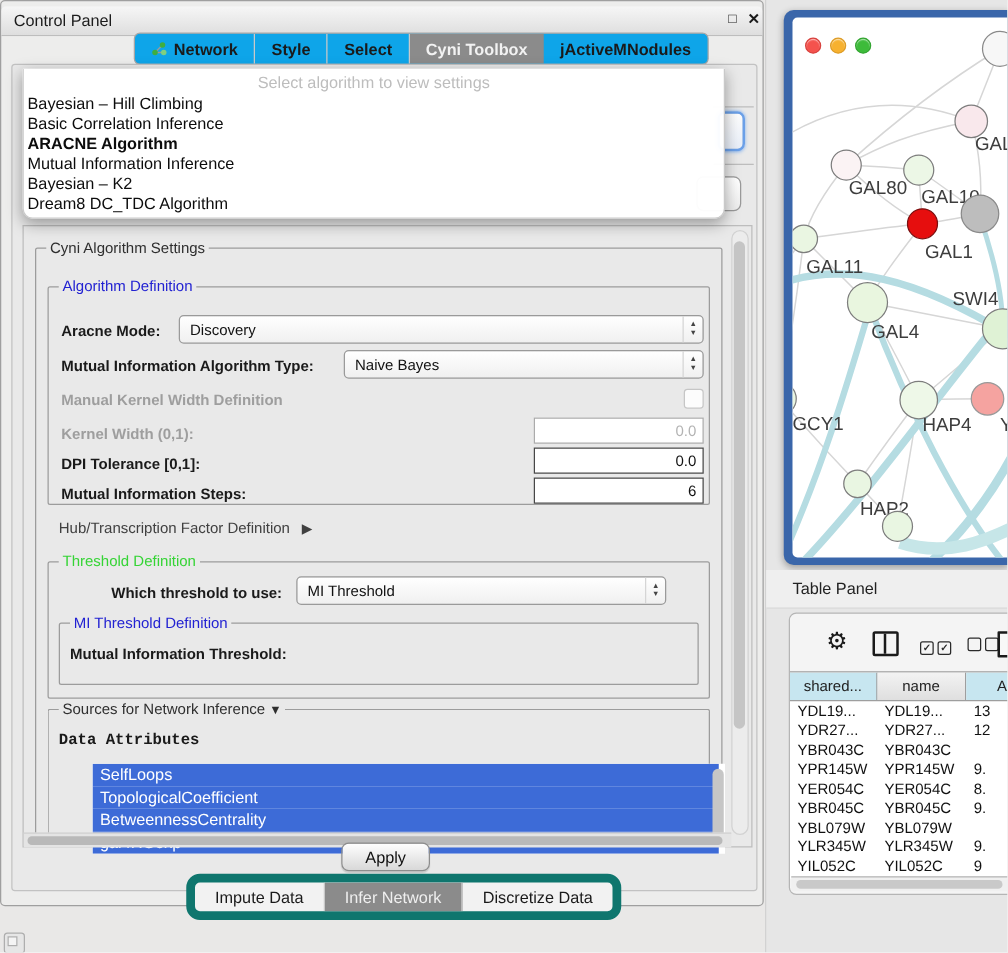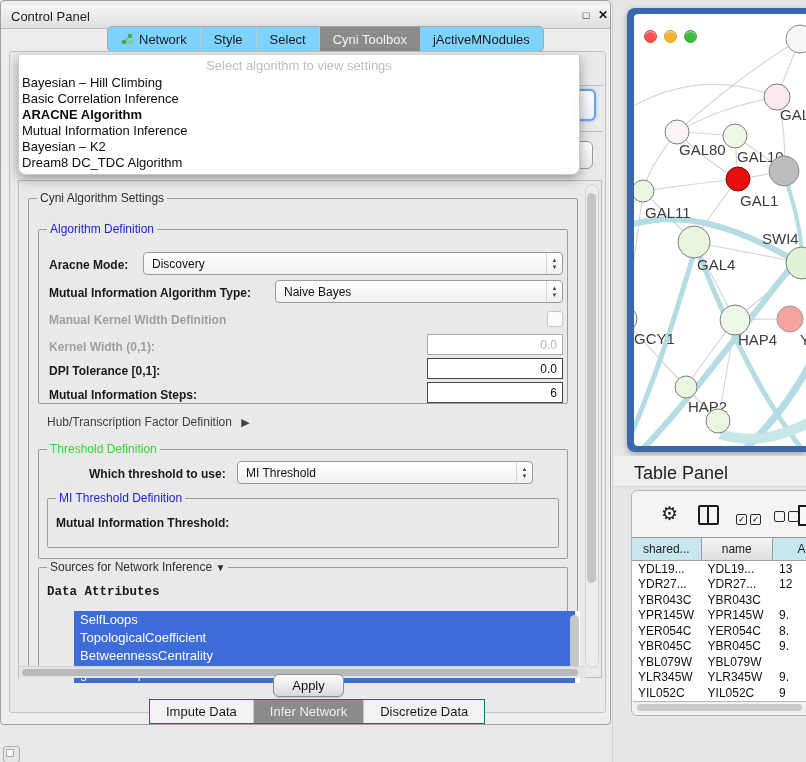--- a/index.html
+++ b/index.html
@@ -11,22 +11,22 @@
   #cp{left:0;top:8;width:611px;height:725px;background:#ededec;border:1px solid #9f9f9f;
       border-radius:4px;box-sizing:border-box;}
   #cp-titlebar{left:0;top:4px;width:609px;height:23px;background:linear-gradient(#f6f6f6,#dedede);
       border-bottom:1px solid #bdbdbd;border-radius:4px 4px 0 0;}
   #cp-title{left:10px;top:4px;font-size:13px;color:#1c1c1c;}
   .titlebtn{top:3px;width:14px;height:15px;font-size:12px;color:#1a1a1a;text-align:center;line-height:15px;}
   #float-btn{left:578px;font-size:11px;}
   #close-btn{left:595px;font-weight:bold;}
 
   
-  #tabstrip{left:106px;top:25px;height:24px;background:#7dd3fc;border:1px solid #a6a6a6;
-      border-radius:5px;display:flex;align-items:stretch;overflow:hidden;}
+  #tabstrip{left:106px;top:25px;height:24px;background:#0ea5e9;border:1px solid #a6a6a6;
+      border-radius:5px;display:flex;align-items:stretch;overflow:hidden;font-weight:bold;}
   .tab{display:flex;align-items:center;padding:0 13px;font-size:13px;color:#1a1a1a;border-right:1px solid #c9c9c9;}
   .tab:last-child{border-right:none;justify-content:center;}
   .tab.sel{background:#8b8b8b;color:#f2f2f2;border-right:none;}
   .neticon{width:13px;height:12px;margin-right:5px;}
 
   
   #cp-panel{left:8px;top:50px;width:595px;height:660px;background:#e9e9e9;border:1px solid #c2c2c2;border-radius:3px;}
 
   
   .frag-line{background:#bdbdbd;height:1px;}
@@ -59,21 +59,21 @@
 
   
   #attr-list{left:45px;top:412px;width:506px;height:72px;background:#fff;overflow:hidden;}
   .attr-item{height:18px;line-height:18px;padding-left:6px;font-size:13px;color:#fff;width:495px;}
   #attr-sb{left:541px;top:416px;width:9px;height:56px;background:#c6c6c6;border-radius:5px;}
 
   
   #apply-btn{left:272px;top:673px;width:69px;height:21px;border:1px solid #8d8d8d;border-radius:6px;
       background:linear-gradient(#fefefe,#d8d8d8);font-size:13px;color:#111;text-align:center;line-height:21px;
       box-shadow:0 1px 1px rgba(0,0,0,.15);}
-  #btabs{left:148px;top:698px;height:23px;background:#f2f2f2;border:1px solid #0f766e;border-radius:0;
+  #btabs{left:148px;top:698px;height:23px;background:#f2f2f2;border:7px solid #0f766e;border-radius:11px;
       display:flex;overflow:hidden;}
   .btab{display:flex;align-items:center;padding:0 16px;font-size:13px;color:#1a1a1a;border-right:1px solid #c9c9c9;}
   .btab:last-child{border-right:none;}
   .btab.sel{background:#8b8b8b;color:#efefef;}
 
   
   #popup{left:18px;top:55px;width:560px;background:rgba(255,255,255,.97);border:1px solid #c9c9c9;
       border-top:none;border-radius:0 0 8px 8px;box-shadow:0 4px 12px rgba(0,0,0,.35);z-index:20;padding-bottom:3px;}
   #popup-prompt{font-size:13px;color:#bdbdbd;text-align:center;padding:3px 0 2px 0;}
   .pop-item{font-size:13px;color:#0c0c0c;padding:0 0 0 3px;line-height:16px;}
@@ -88,21 +88,21 @@
   #dock-icon:after{content:"";position:absolute;left:2px;top:2px;width:6px;height:6px;border:1px solid #aeaeae;background:#f4f4f4;}
 
   
   #rightcol{left:612px;top:0;width:194px;height:762px;background:#e6e6e6;border-left:1px solid #d2d2d2;}
   #netframe{left:627px;top:8px;width:179px;height:444px;background:#3a66aa;border-radius:8px 0 0 8px;
       box-shadow:0 2px 6px rgba(0,0,0,.3);}
   #netwin{left:634px;top:14px;width:172px;height:432px;background:#ffffff;border-radius:4px 0 0 4px;overflow:hidden;}
   .tl{position:absolute;top:16px;width:11px;height:11px;border-radius:50%;box-shadow:inset 0 1px 1px rgba(255,255,255,.6);}
 
   #tp-header{left:613px;top:456px;width:193px;height:30px;background:#efefef;border-bottom:1px solid #d8d8d8;}
-  #tp-title{left:634px;top:463px;font-size:18px;color:#222;}
+  #tp-title{left:634px;top:463px;font-size:13px;color:#222;}
   #tpanel{left:631px;top:490px;width:200px;height:224px;background:#f4f4f4;border:1px solid #b5b5b5;border-radius:6px;}
   .tbicon{position:absolute;top:14px;}
   #gear-ic{left:29px;top:9px;font-family:"DejaVu Sans",sans-serif;font-size:19px;color:#1a1a1a;line-height:26px;}
   #cols-ic{left:66px;width:17px;height:16px;border:2px solid #1a1a1a;border-radius:2px;}
   #cols-ic:after{content:"";position:absolute;left:7px;top:0;width:2px;height:16px;background:#1a1a1a;}
   .ckbox{width:9px;height:9px;border:1.5px solid #2a2a2a;border-radius:2px;display:inline-block;margin-right:3px;
       font-size:8px;line-height:9px;color:#2a2a2a;text-align:center;font-weight:bold;}
   #checks-ic{left:104px;top:17px;}
   #unchecks-ic{left:142px;top:17px;}
   #page-ic{left:166px;width:13px;height:17px;border:2px solid #1a1a1a;border-radius:1px;background:#f8f8f8;}

